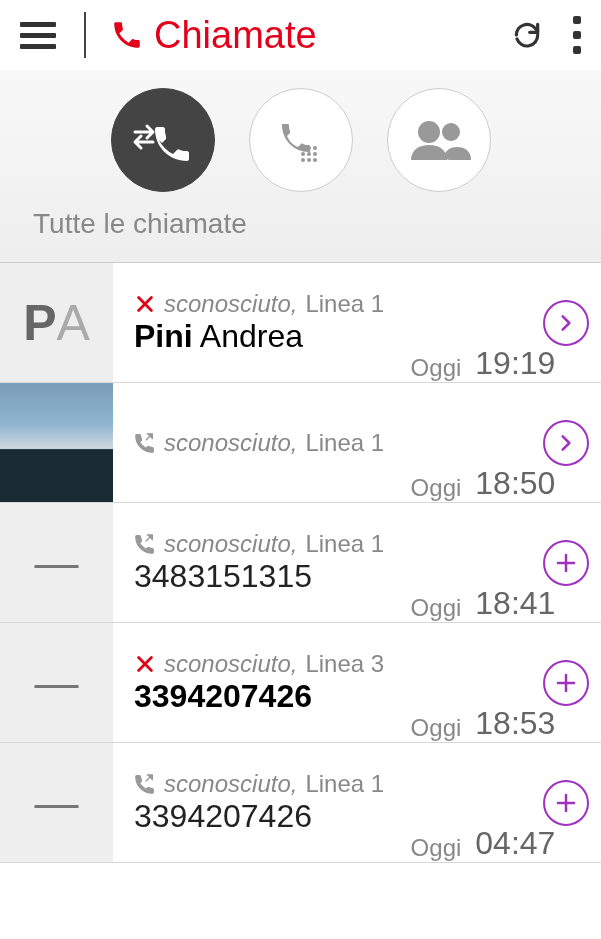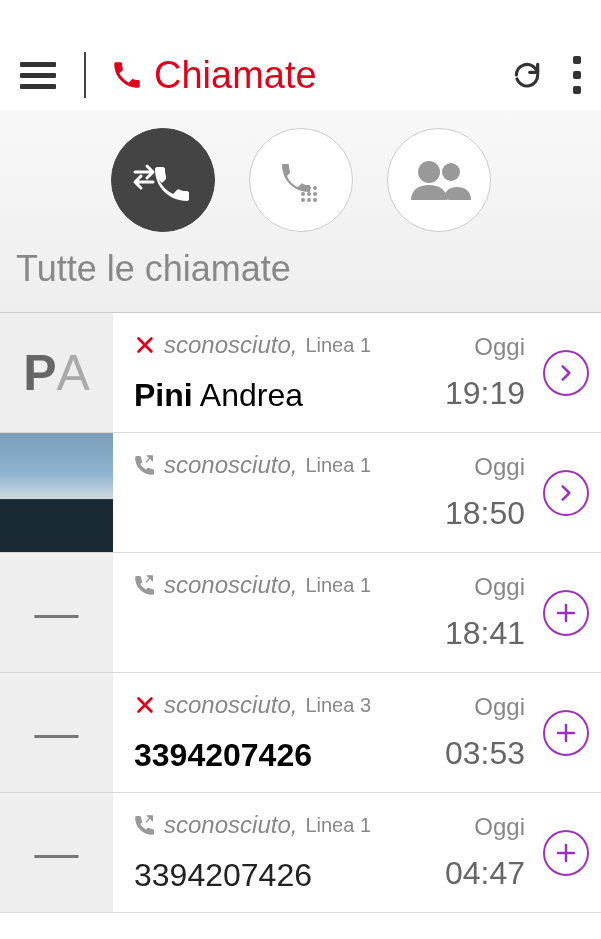--- a/index.html
+++ b/index.html
@@ -4,21 +4,20 @@
 <style>
   * { box-sizing: border-box; margin: 0; padding: 0; }
   body { font-family: -apple-system, "Helvetica Neue", Arial, sans-serif; background: #fff; width: 601px; }
   
   .header {
     display: flex;
     align-items: center;
     height: 70px;
     padding: 12px 20px;
     background: #fff;
-    margin-top: 40px;
   }
   .menu-icon {
     width: 40px; height: 40px;
     display: flex; flex-direction: column; justify-content: center; gap: 6px;
     cursor: pointer;
   }
   .menu-icon span { display: block; height: 5px; background: #333; width: 36px; border-radius: 1px; }
   .divider-v { width: 2px; height: 46px; background: #444; margin: 0 24px; }
   .phone-icon-hdr { width: 34px; height: 34px; margin-right: 10px; }
   .header-title { font-size: 38px; font-weight: 400; color: #e2001a; flex: 1; }
@@ -32,50 +31,50 @@
     border-bottom: 1px solid #ccc;
   }
   .tabs-row { display: flex; justify-content: center; gap: 34px; margin-bottom: 16px; }
   .tab-circle {
     width: 104px; height: 104px; border-radius: 50%;
     background: #fff; border: 1px solid #ccc;
     display: flex; align-items: center; justify-content: center;
     cursor: pointer;
   }
   .tab-circle.active { background: #444; border-color: #444; }
-  .tab-label { font-size: 36px; color: #888; padding-left: 16px; }
+  .tab-label { font-size: 28px; color: #888; padding-left: 33px; }
   
   .call-list { display: flex; flex-direction: column; }
   .call-row {
     display: flex; align-items: stretch;
     border-bottom: 1px solid #d8d8d8;
     min-height: 120px;
   }
   .avatar {
     width: 116px; min-width: 116px;
     display: flex; align-items: center; justify-content: center;
     background: #eee;
     font-size: 50px; font-weight: 300; color: #aaa;
     border-right: 3px solid #fff;
   }
   .avatar .p { font-weight: 700; color: #666; }
   .avatar.photo {
     background: linear-gradient(to bottom, #7a9db8 0%, #8fb5d0 35%, #cfd9df 55%, #1a2a35 56%, #1a2a35 100%);
     position: relative;
   }
   .avatar.dash { font-size: 44px; color: #777; }
-  .call-body { flex: 1; padding: 18px 10px 18px 18px; display: flex; flex-direction: column; justify-content: space-between; }
+  .call-body { flex: 1; padding: 18px 10px 18px 18px; display: flex; flex-direction: column; justify-content: center; }
   .call-meta-row { display: flex; align-items: center; gap: 8px; }
   .call-status-icon { width: 22px; height: 22px; flex-shrink: 0; }
   .call-meta { font-size: 24px; color: #888; font-style: italic; }
-  .call-meta-line { font-size: 20px; color: #888; font-style: normal; }
+  .call-meta-line { font-size: 24px; color: #888; font-style: normal; }
   .call-name { font-size: 32px; color: #222; }
   .call-name.missed { color: #000000; }
   .call-name .first { font-weight: 700; }
-  .call-time-col { width: 90px; display: flex; flex-direction: column; justify-content: center; align-items: flex-end; padding-right: 6px; gap: 14px; }
+  .call-time-col { width: 90px; display: flex; flex-direction: row; justify-content: center; align-items: flex-end; padding-right: 6px; gap: 14px; }
   .call-day { font-size: 24px; color: #888; }
   .call-time { font-size: 32px; color: #666; }
   .row-action {
     width: 70px; display: flex; align-items: center; justify-content: center;
   }
   .action-circle {
     width: 46px; height: 46px; border-radius: 50%;
     border: 2.5px solid #a030c0;
     display: flex; align-items: center; justify-content: center;
     cursor: pointer;
@@ -197,20 +196,21 @@
   <div class="call-row">
     <div class="avatar dash">—</div>
     <div class="call-body">
       <div class="call-meta-row">
         <svg class="call-status-icon" viewBox="0 0 24 24" fill="#999">
             <path d="M6 11c1 3 4 5 7 7l2-2c0 0 1 0 1 0 1 0 3 1 4 1 1 0 1 0 1 1v3c0 1 0 1-1 1-10 0-18-8-18-18 0-1 0-1 1-1h3c1 0 1 0 1 1 0 1 1 3 1 4 0 0 0 1 0 1l-2 2zM14 2l6 0 0 6M20 2l-7 7" stroke="#999" stroke-width="1.5" fill="#999"></path>
           </svg>
         <span class="call-meta">sconosciuto,</span>
         <span class="call-meta-line">Linea 1</span>
       </div>
+      <div class="call-name"><span>3483151315</span></div>
     </div>
     <div class="call-time-col">
       <div class="call-day">Oggi</div>
       <div class="call-time">18:41</div>
     </div>
     <div class="row-action">
       <div class="action-circle">
         <svg width="24" height="24" viewBox="0 0 24 24" fill="none" stroke="#a030c0" stroke-width="2.5">
             <path d="M12 4v16M4 12h16" stroke-linecap="round"></path>
           </svg>
@@ -225,21 +225,21 @@
         <svg class="call-status-icon" viewBox="0 0 24 24" stroke="#e2001a" stroke-width="3" fill="none" stroke-linecap="round">
             <path d="M5 5l14 14M19 5L5 19"></path>
           </svg>
         <span class="call-meta">sconosciuto,</span>
         <span class="call-meta-line">Linea 3</span>
       </div>
       <div class="call-name missed"><span style="font-weight:700">3394207426</span></div>
     </div>
     <div class="call-time-col">
       <div class="call-day">Oggi</div>
-      <div class="call-time">03:53</div>
+      <div class="call-time">18:53</div>
     </div>
     <div class="row-action">
       <div class="action-circle">
         <svg width="24" height="24" viewBox="0 0 24 24" fill="none" stroke="#a030c0" stroke-width="2.5">
             <path d="M12 4v16M4 12h16" stroke-linecap="round"></path>
           </svg>
       </div>
     </div>
   </div>
 

